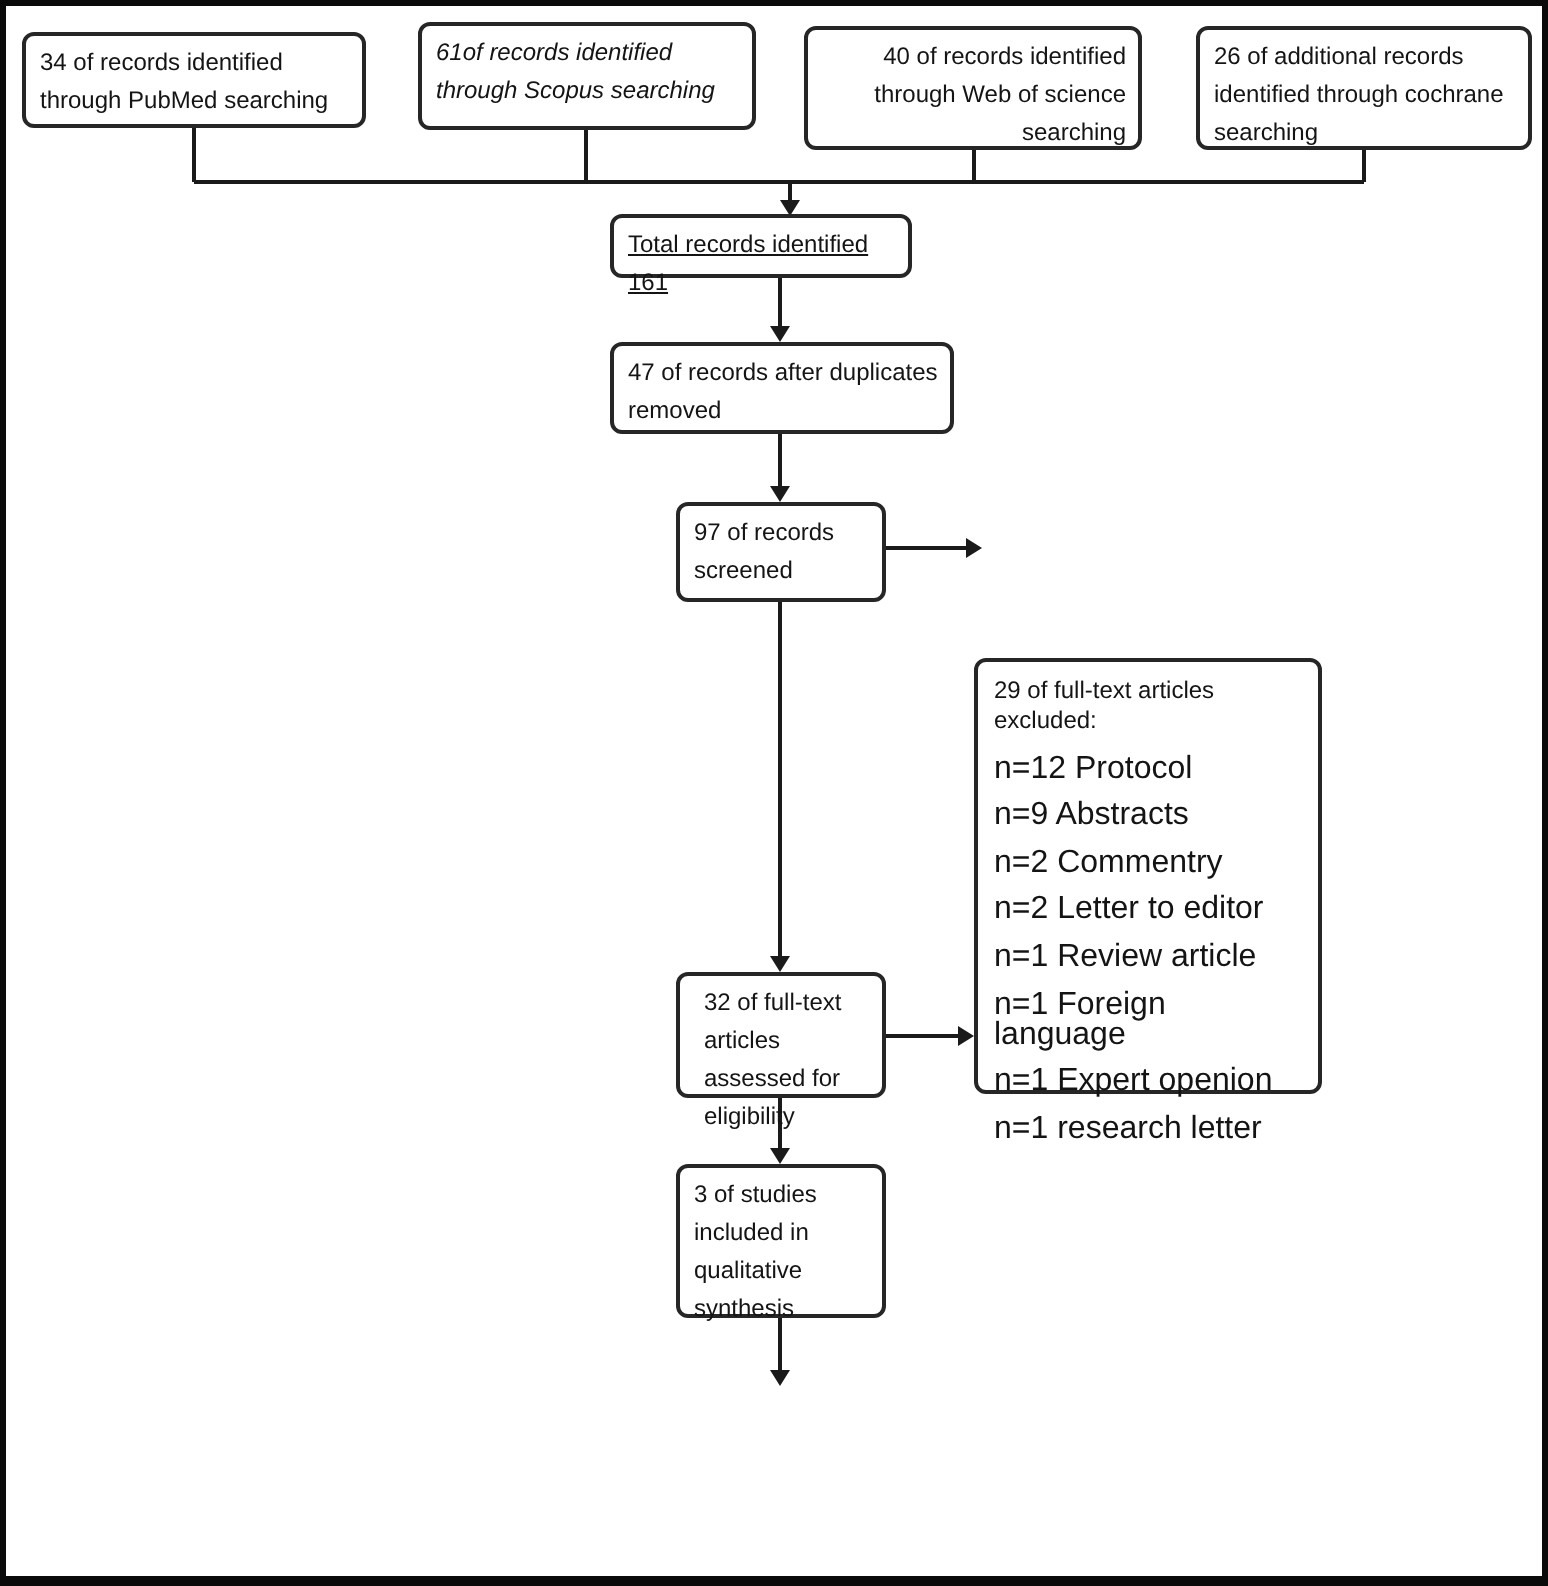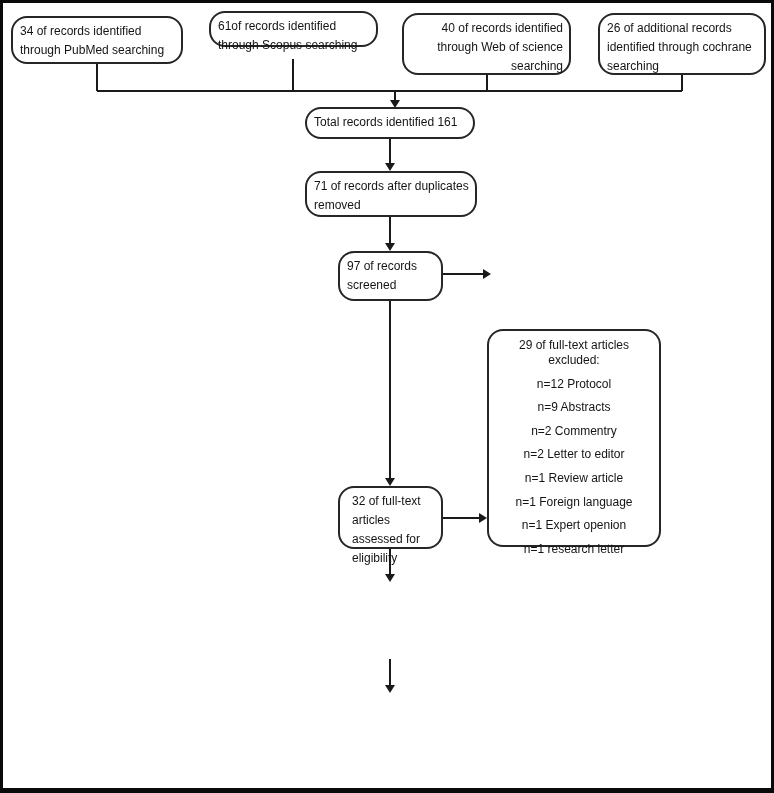--- a/index.html
+++ b/index.html
@@ -22,46 +22,45 @@
     position: absolute;
     left: 0; top: 0;
     width: 774px; height: 793px;
     pointer-events: none;
   }
   .box {
     position: absolute;
     box-sizing: border-box;
     background: #ffffff;
     border: 2px solid #262626;
-    border-radius: 16px;
+    border-radius: 6px;
     padding: 4px 6px 3px 7px;
     font-size: 12px;
     line-height: 19px;
     color: #141414;
   }
   .box--list {
     padding: 6px 8px 16px 8px;
-    text-align: center;
   }
   .box--list .list-title {
     font-size: 12px;
     line-height: 15px;
     margin: 1px 0 0 0;
   }
   .box--list .list-item {
-    font-size: 12px;
+    font-size: 16px;
     line-height: 15px;
     margin-top: 8.6px;
   }
   
   #box-pubmed    { left:   8px; top:  13px; width: 172px; height: 48px; }
-  #box-scopus    { left: 206px; top:   8px; width: 169px; height: 36px; }
+  #box-scopus    { left: 206px; top:   8px; width: 169px; height: 54px; font-style: italic; }
   #box-wos       { left: 399px; top:  10px; width: 169px; height: 62px; text-align: right; }
   #box-cochrane  { left: 595px; top:  10px; width: 168px; height: 62px; }
-  #box-total     { left: 302px; top: 104px; width: 170px; height: 32px; }
+  #box-total     { left: 302px; top: 104px; width: 151px; height: 32px; text-decoration: underline; }
   #box-dedup     { left: 302px; top: 168px; width: 172px; height: 46px; }
   #box-screened  { left: 335px; top: 248px; width: 105px; height: 50px; }
   #box-excl65    { left: 488px; top: 248px; width: 105px; height: 47px; }
   #box-excl29    { left: 484px; top: 326px; width: 174px; height: 218px; }
   #box-assessed  { left: 335px; top: 483px; width: 105px; height: 63px; padding-left: 12px; }
   #box-qual      { left: 335px; top: 579px; width: 105px; height: 77px; }
   #box-quant     { left: 335px; top: 690px; width: 105px; height: 92px; }
 </style>
 </head>
 <body>
@@ -109,34 +108,35 @@
   <div class="box" id="box-pubmed">34 of records identified through PubMed searching</div>
 
   <div class="box" id="box-scopus">61of records identified through Scopus searching</div>
 
   <div class="box" id="box-wos">40 of records identified through Web of science searching</div>
 
   <div class="box" id="box-cochrane">26 of additional records identified through cochrane searching</div>
 
   <div class="box" id="box-total">Total records identified 161</div>
 
-  <div class="box" id="box-dedup">71 of records after duplicates removed</div>
+  <div class="box" id="box-dedup">47 of records after duplicates removed</div>
 
   <div class="box" id="box-screened">97 of records screened</div>
 
 
   <div class="box box--list" id="box-excl29">
     <div class="list-title">29 of full-text articles excluded:</div>
     <div class="list-item">n=12 Protocol</div>
     <div class="list-item">n=9 Abstracts</div>
     <div class="list-item">n=2 Commentry</div>
     <div class="list-item">n=2 Letter to editor</div>
     <div class="list-item">n=1 Review article</div>
     <div class="list-item">n=1 Foreign language</div>
     <div class="list-item">n=1 Expert openion</div>
     <div class="list-item">n=1 research letter</div>
   </div>
 
   <div class="box" id="box-assessed">32 of full-text articles assessed for eligibility</div>
 
+  <div class="box" id="box-qual">3 of studies included in qualitative synthesis</div>
 
 
 </div>
 
 </body></html>

